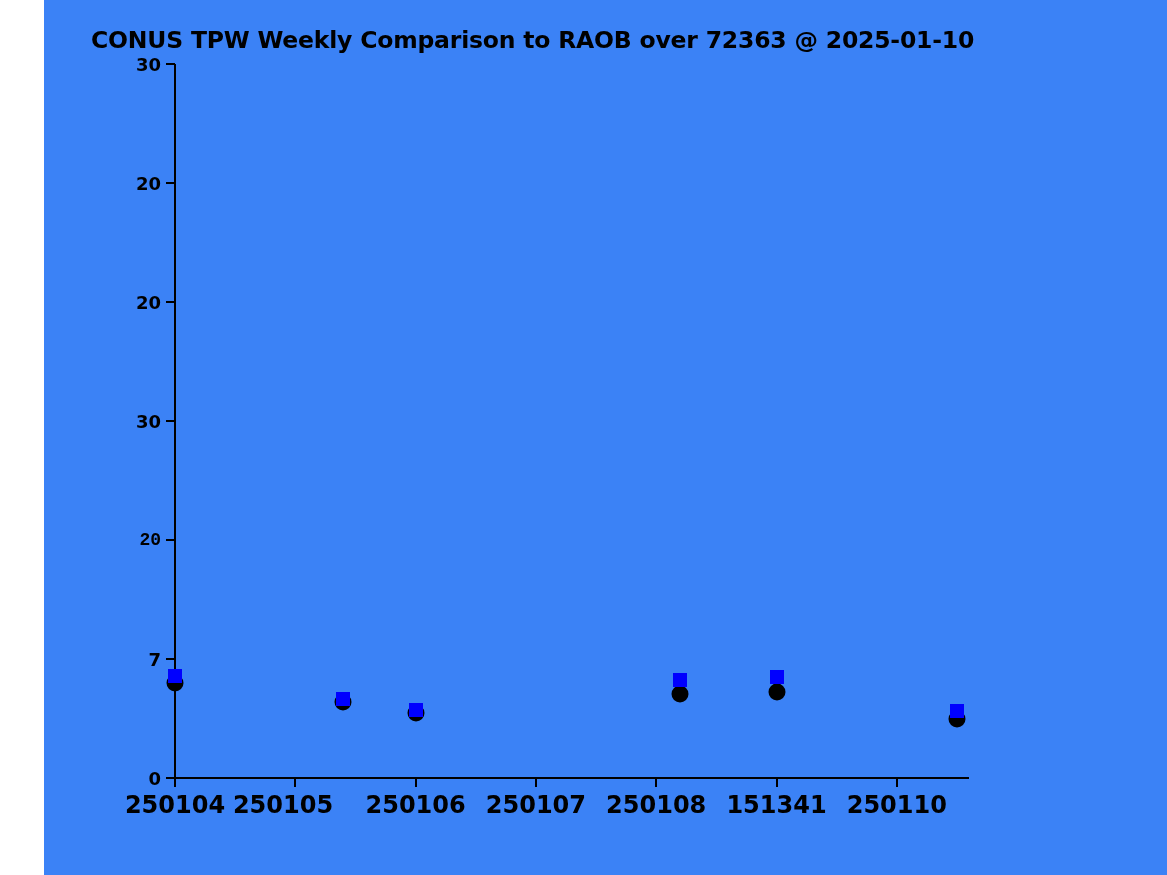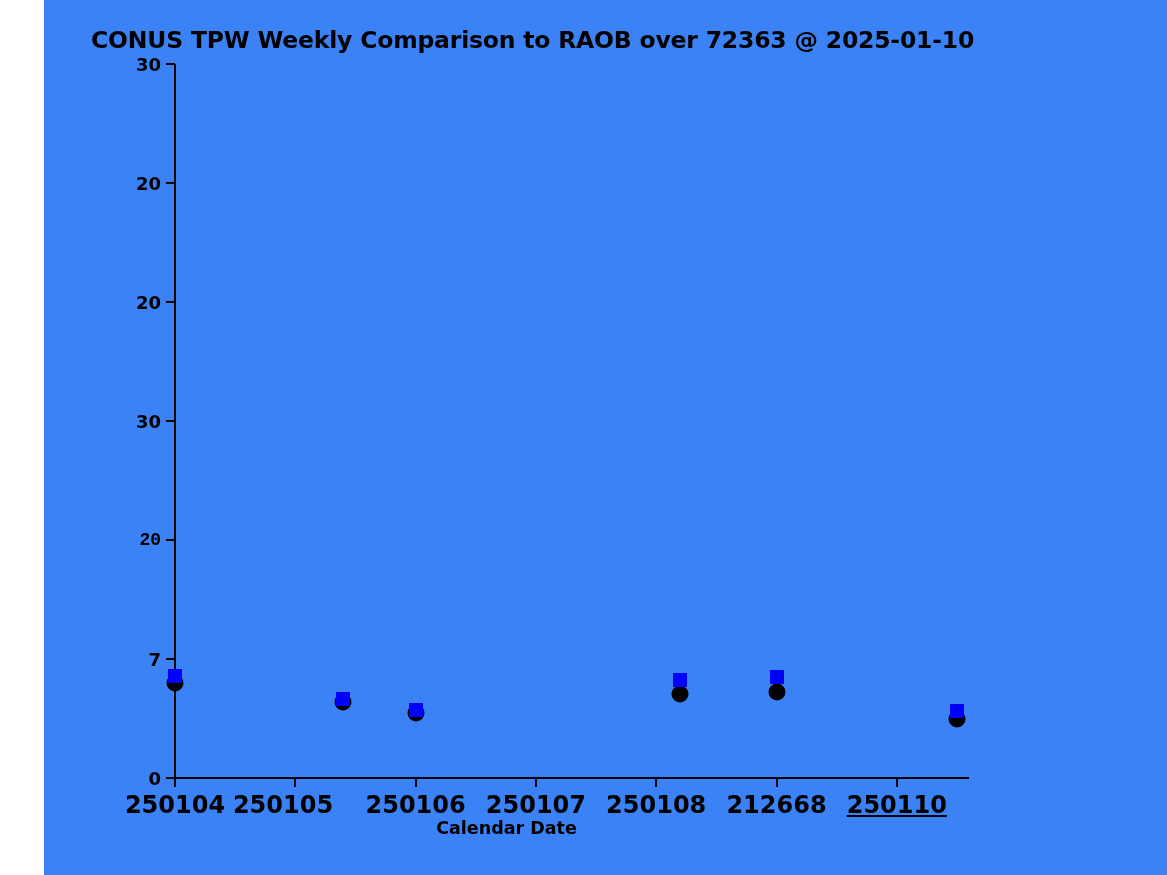--- a/index.html
+++ b/index.html
@@ -180,33 +180,32 @@
       <div class="xtick-label" style="left: 0px;">250104</div>
       <div class="xtick-mark" style="left: 119.303px;"></div>
       <div class="xtick-label" style="left: 108px;">250105</div>
       <div class="xtick-mark" style="left: 239.606px;"></div>
       <div class="xtick-label" style="left: 240.606px;">250106</div>
       <div class="xtick-mark" style="left: 359.909px;"></div>
       <div class="xtick-label" style="left: 360.909px;">250107</div>
       <div class="xtick-mark" style="left: 480.212px;"></div>
       <div class="xtick-label" style="left: 481.212px;">250108</div>
       <div class="xtick-mark" style="left: 600.515px;"></div>
-      <div class="xtick-label" style="left: 601.515px;">212668</div>
+      <div class="xtick-label" style="left: 601.515px;">151341</div>
       <div class="xtick-mark" style="left: 720.818px;"></div>
-      <div class="xtick-label" style="left: 721.818px; text-decoration: underline;">250110</div>
+      <div class="xtick-label" style="left: 721.818px;">250110</div>
       <div class="pt pt-raob" style="left: 0px; top: 618.8px; background: rgb(0, 0, 0);"></div>
       <div class="pt pt-raob" style="left: 168.424px; top: 637.84px; background: rgb(0, 0, 0);"></div>
       <div class="pt pt-raob" style="left: 240.606px; top: 648.55px; background: rgb(0, 0, 0);"></div>
       <div class="pt pt-raob" style="left: 505.273px; top: 629.51px; background: rgb(0, 0, 0);"></div>
       <div class="pt pt-raob" style="left: 601.515px; top: 628.32px; background: rgb(0, 0, 0);"></div>
       <div class="pt pt-raob" style="left: 781.97px; top: 654.5px; background: rgb(0, 0, 0);"></div>
       <div class="pt pt-goes" style="left: 0px; top: 611.66px; background: rgb(0, 0, 255);"></div>
       <div class="pt pt-goes" style="left: 168.424px; top: 635.46px; background: rgb(0, 0, 255);"></div>
       <div class="pt pt-goes" style="left: 240.606px; top: 646.17px; background: rgb(0, 0, 255);"></div>
       <div class="pt pt-goes" style="left: 505.273px; top: 616.42px; background: rgb(0, 0, 255);"></div>
       <div class="pt pt-goes" style="left: 601.515px; top: 612.85px; background: rgb(0, 0, 255);"></div>
       <div class="pt pt-goes" style="left: 781.97px; top: 647.36px; background: rgb(0, 0, 255);"></div>
     </div>
 
-  <div id="xlabel">Calendar Date</div>
 
 
 </div>
 
 </body></html>

